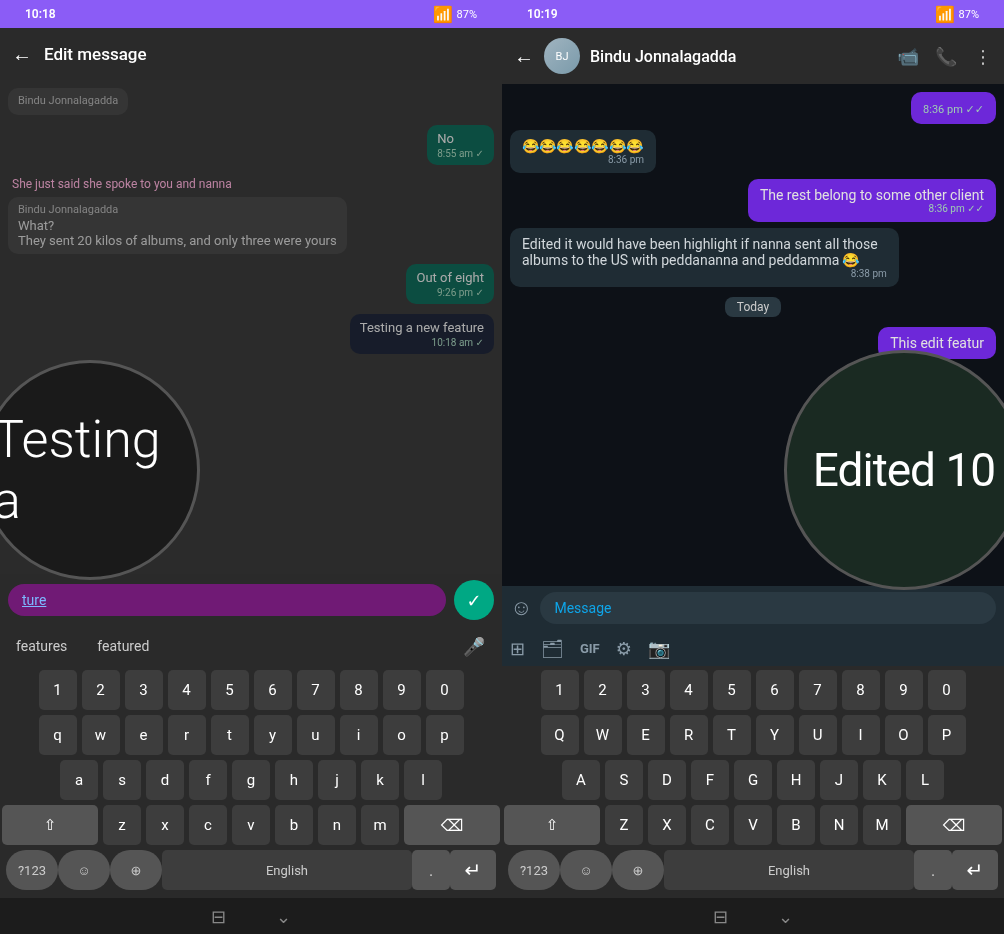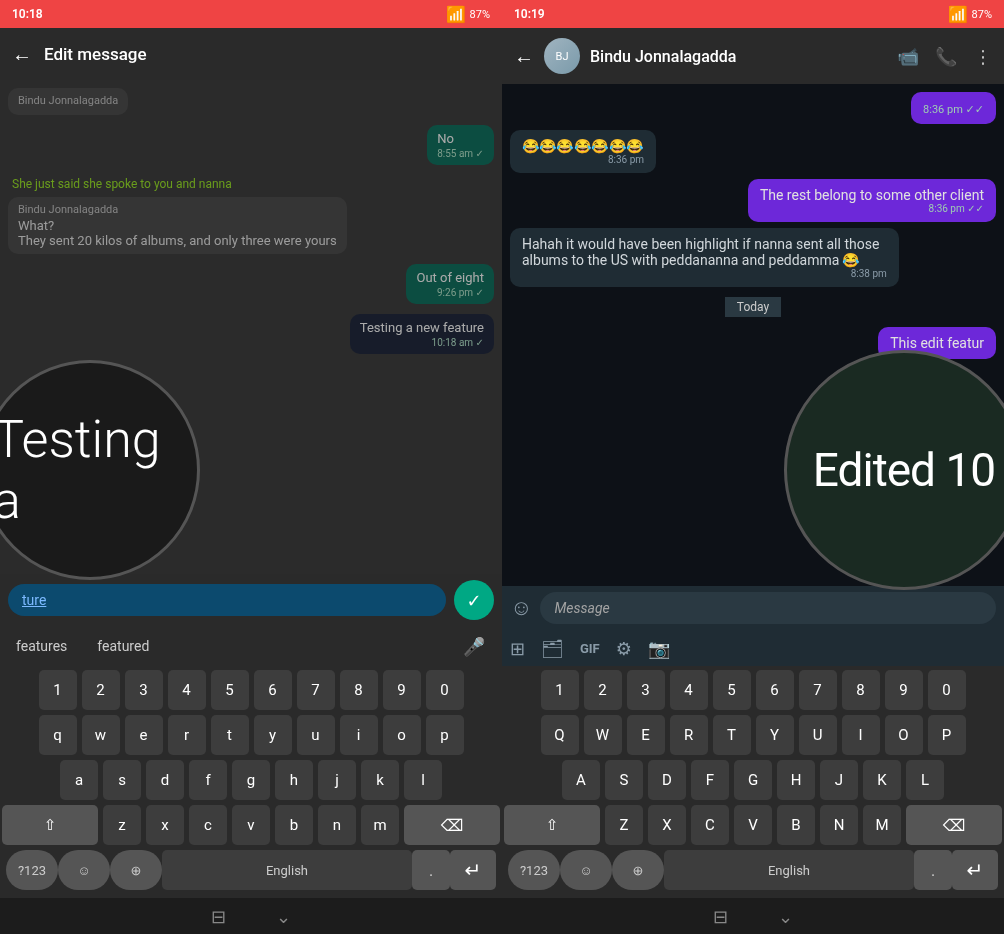--- a/index.html
+++ b/index.html
@@ -11,23 +11,23 @@
       gap: 0;
       font-family: 'Roboto', Arial, sans-serif;
       overflow: hidden;
     }
 
     
     .status-bar {
       display: flex;
       justify-content: space-between;
       align-items: center;
-      padding: 4px 12px;
+      padding: 4px 25px;
       height: 28px;
-      background: #ef4444;
+      background: #8b5cf6;
       gap: 47px;
     }
     .status-bar-left { font-size: 12px; color: #fff; font-weight: 600; }
     .status-icons { display: flex; gap: 3px; align-items: center; }
 
     
     .app-bar {
       display: flex;
       align-items: center;
       padding: 8px 12px;
@@ -251,21 +251,21 @@
       gap: 6px;
       overflow: hidden;
       min-height: 0;
     }
 
     .day-divider {
       text-align: left;
       color: #ccc;
       font-size: 12px;
       background: #2a3942;
-      border-radius: 0;
+      border-radius: 8px;
       padding: 3px 12px;
       align-self: center;
     }
 
     .msg-row {
       display: flex;
       flex-direction: column;
     }
     .msg-row.sent { align-items: flex-end; }
     .msg-row.received { align-items: flex-start; }
@@ -396,21 +396,21 @@
       </div>
 
       <div class="msg-row sent">
         <div class="msg-bubble msg-sent">
           <div>No</div>
           <div class="msg-time-sent">8:55 am ✓</div>
         </div>
       </div>
 
       <div class="msg-row" style="align-items:flex-start;">
-        <div style="color:#84cc16;font-size:12px;padding:2px 4px;">She just said she spoke to you and nanna</div>
+        <div style="color:#f9a8d4;font-size:12px;padding:2px 4px;">She just said she spoke to you and nanna</div>
       </div>
 
       <div class="msg-row received">
         <div class="msg-bubble msg-received">
           <div class="msg-sender-name">Bindu Jonnalagadda</div>
           <div>What?<br>They sent 20 kilos of albums, and only three were yours</div>
         </div>
       </div>
 
       <div class="msg-row sent">
@@ -424,21 +424,21 @@
         <div class="msg-bubble" style="background:#0f172a;color:#e0e0e0;border-radius:10px;padding:6px 10px;max-width:80%;margin-left:auto;">
           <div>Testing a new feature</div>
           <div class="msg-time-sent">10:18 am ✓</div>
         </div>
       </div>
 
     </div>
   </div>
 
   <div class="edit-input-bar">
-    <div style="flex:1;background:#0c4a6e;border-radius:20px;padding:8px 14px;color:#e0e0e0;font-size:14px;display:flex;align-items:center;">
+    <div style="flex:1;background:#701a75;border-radius:20px;padding:8px 14px;color:#e0e0e0;font-size:14px;display:flex;align-items:center;">
       <span style="color:#7cb9ff;text-decoration:underline;">ture</span>
     </div>
     <div class="send-btn-green">✓</div>
   </div>
 
   <div class="autocomplete-row">
     <span class="autocomplete-word">features</span>
     <span class="autocomplete-word">featured</span>
     <span class="mic-icon">🎤</span>
   </div>
@@ -550,41 +550,41 @@
 
     <div style="display:flex;justify-content:flex-end;">
       <div class="sent-msg-bubble">
         <span>The rest belong to some other client</span>
         <div style="font-size:10px;color:#9ecbb3;text-align:right;">8:36 pm ✓✓</div>
       </div>
     </div>
 
     <div style="display:flex;justify-content:flex-start;">
       <div class="received-msg-bubble">
-        <span>Hahah it would have been highlight if nanna sent all those albums to the US with peddananna and peddamma 😂</span>
+        <span>Edited it would have been highlight if nanna sent all those albums to the US with peddananna and peddamma 😂</span>
         <div style="font-size:10px;color:#8a9ba8;text-align:right;">8:38 pm</div>
       </div>
     </div>
 
     <div style="display:flex;justify-content:center;margin:4px 0;">
       <div class="day-divider">Today</div>
     </div>
 
     <div style="display:flex;justify-content:flex-end;">
       <div class="sent-msg-bubble">
         <span>This edit featur</span>
       </div>
     </div>
 
   </div>
 
   <div class="message-input-bar">
     <span class="emoji-icon">☺</span>
     <div class="message-input">
-      <span style="color:#a3a3a3;font-style:italic;">Message</span>
+      <span style="color:#0ea5e9;">Message</span>
     </div>
   </div>
 
   <div class="keyboard-toolbar-right">
     <span class="toolbar-icon">⊞</span>
     <span class="toolbar-icon">🗂</span>
     <span class="toolbar-icon" style="font-size:13px;font-weight:700;color:#8a9ba8;">GIF</span>
     <span class="toolbar-icon">⚙</span>
     <span class="toolbar-icon">📷</span>
   </div>

